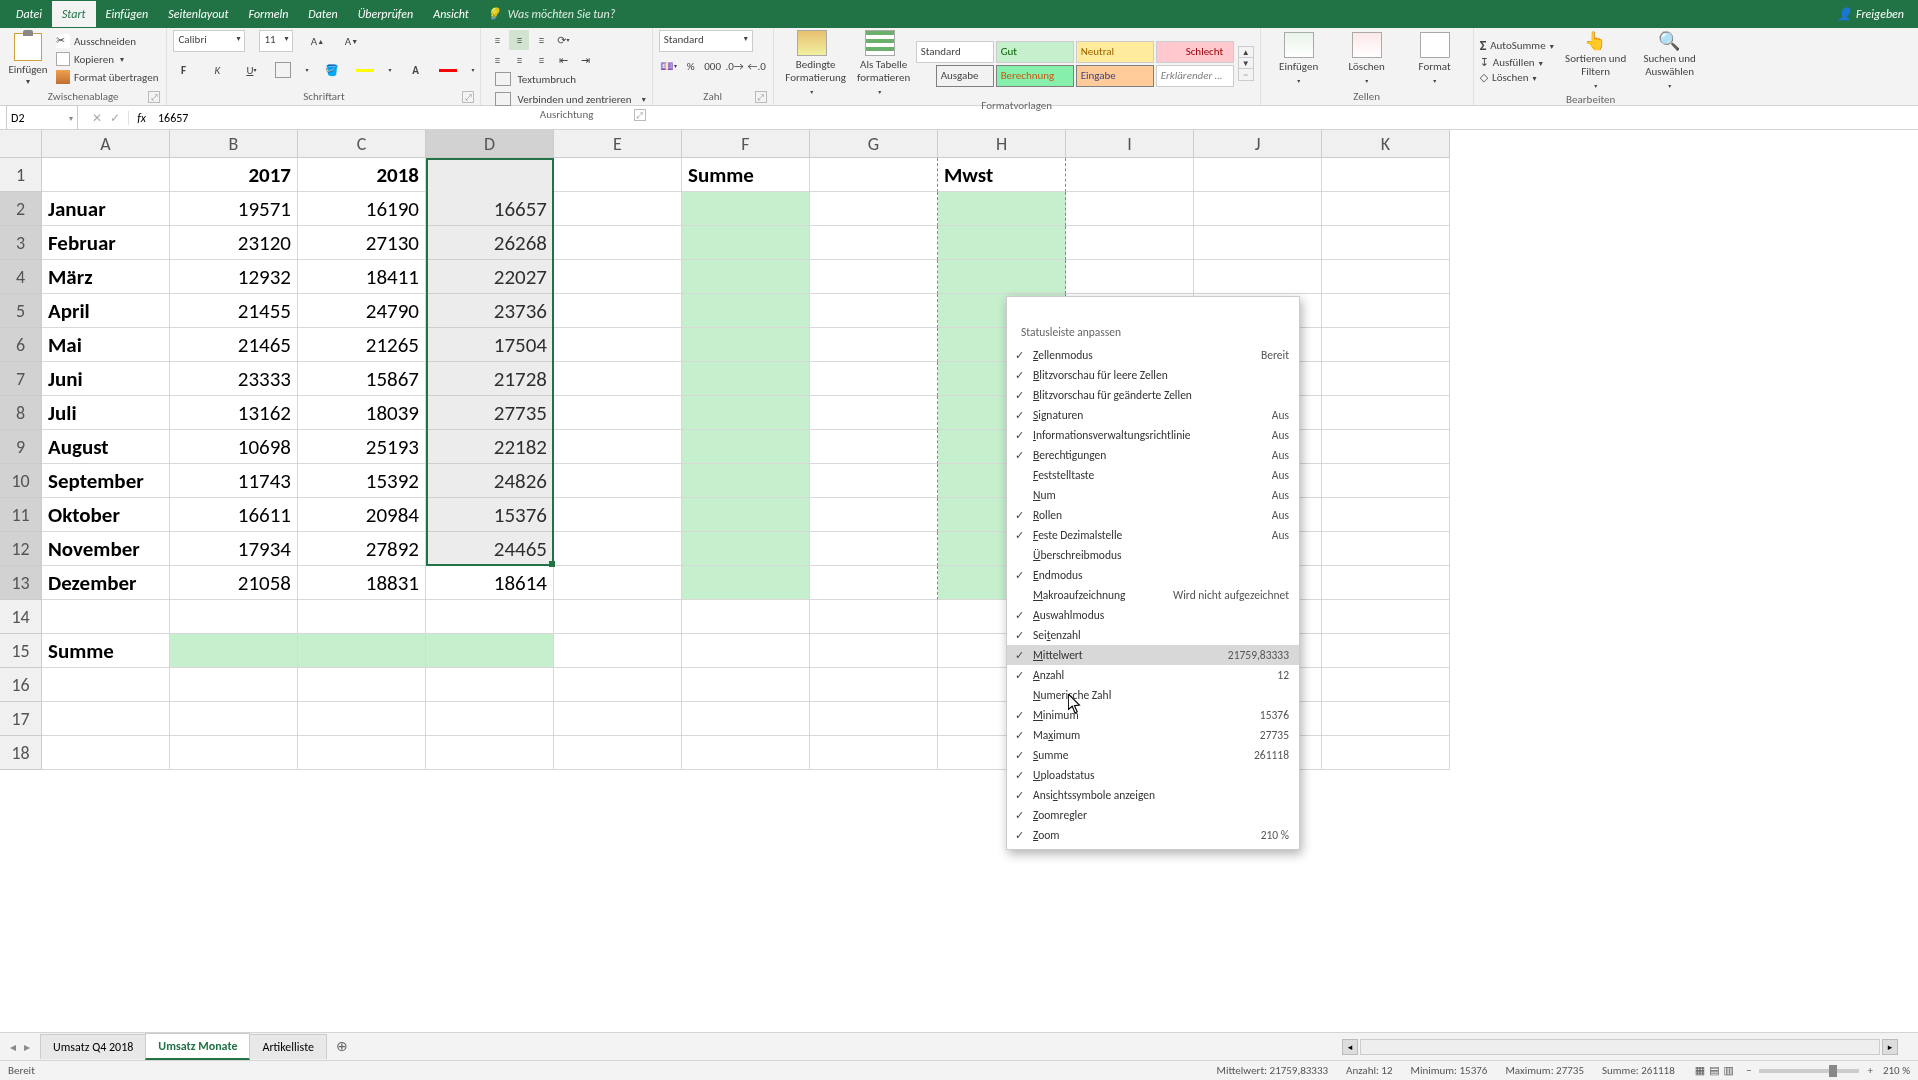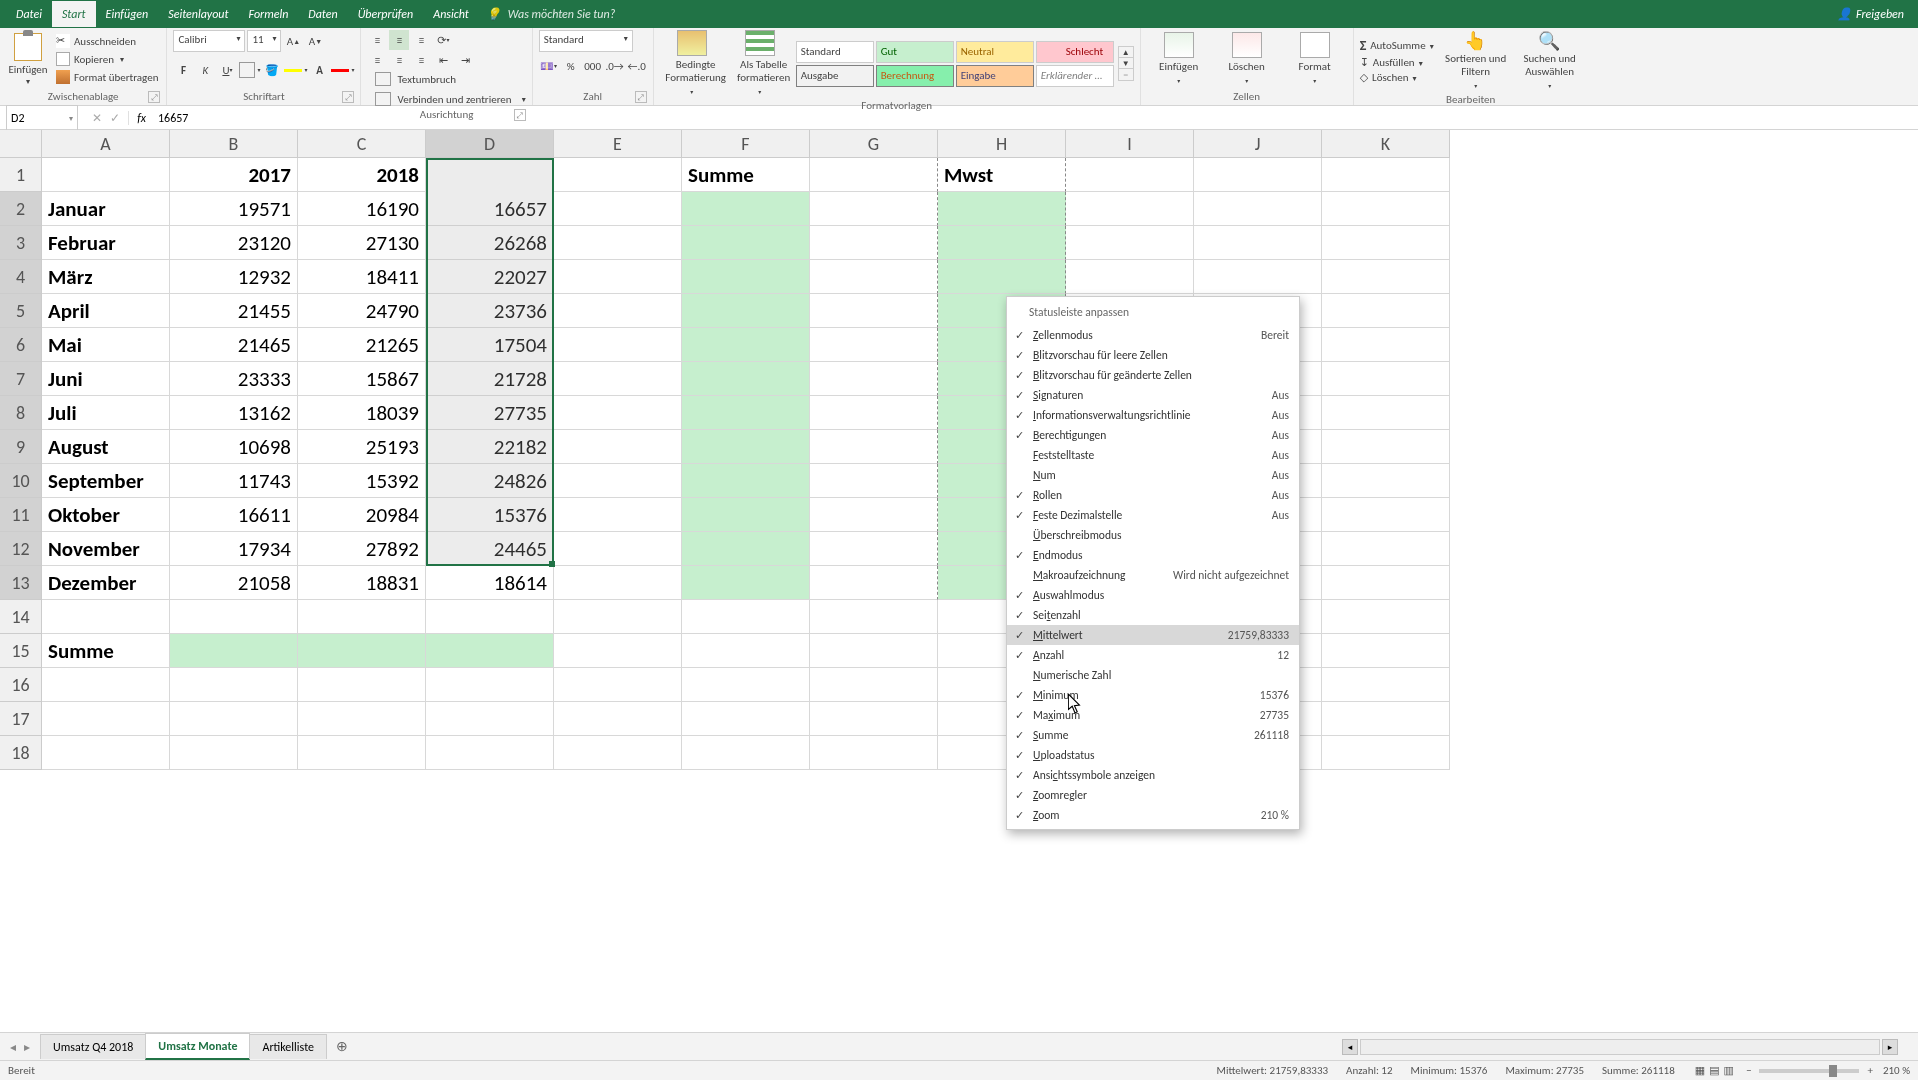--- a/index.html
+++ b/index.html
@@ -23,21 +23,21 @@
 
 .paste-big { text-align: center; width: 44px; }
 .paste-big .icon { width: 28px; height: 28px; margin: 0 auto 2px; background: #fff; border: 1px solid #d0a040; position: relative; }
 .paste-big .icon::before { content: ''; position: absolute; top: -4px; left: 8px; width: 10px; height: 6px; background: #888; border-radius: 2px 2px 0 0; }
 .small-btns { display: flex; flex-direction: column; gap: 2px; }
 .small-btns .sb { display: flex; align-items: center; gap: 4px; padding: 1px 2px; font-size: 11px; }
 .small-btns .sb .ic { width: 14px; height: 14px; background: #f0d080; border: 1px solid #c0a050; }
 .small-btns .sb .ic.copy { background: #fff; border-color: #aaa; }
 .small-btns .sb .ic.brush { background: linear-gradient(#f0a050,#c07030); border: none; }
 
-.font-group .row { display: flex; align-items: center; gap: 2px; margin-bottom: 4px; }
+.font-group .row { display: flex; align-items: center; gap: 14px; margin-bottom: 4px; }
 .font-select { height: 22px; border: 1px solid #ccc; background: #fff; font-size: 11px; padding: 2px 4px; }
 .font-name { width: 72px; }
 .font-size { width: 34px; }
 .btn-sq { width: 20px; height: 20px; border: 1px solid transparent; display: inline-flex; align-items: center; justify-content: center; font-size: 11px; cursor: pointer; }
 .clr-bar { width: 18px; height: 3px; }
 
 .align-group .body { flex-direction: column; gap: 2px; align-items: flex-start; }
 .align-row { display: flex; gap: 2px; }
 .merge-row { display: flex; align-items: center; gap: 6px; font-size: 11px; }
 .merge-row .ic { width: 16px; height: 14px; border: 1px solid #999; display: inline-block; }
@@ -46,21 +46,21 @@
 .num-select { width: 94px; height: 22px; border: 1px solid #ccc; background: #fff; font-size: 11px; padding: 2px 4px; }
 
 .style-big { text-align: center; width: 64px; font-size: 11px; }
 .style-big .icon { width: 30px; height: 26px; margin: 0 auto 2px; border: 1px solid #aaa; background: #fff; position: relative; }
 
 .style-gallery { display: grid; grid-template-columns: repeat(4, 78px); grid-template-rows: 22px 22px; gap: 2px; }
 .style-cell { border: 1px solid #ccc; font-size: 11px; display: flex; align-items: center; padding: 0 4px; background: #fff; }
 .style-cell.gut { background: #c6efce; color: #006100; }
 .style-cell.neutral { background: #ffeb9c; color: #9c6500; }
 .style-cell.schlecht { background: #ffc7ce; color: #9c0006; padding-left: 29px; }
-.style-cell.ausgabe { background: #f2f2f2; border: 1px solid #808080; }
+.style-cell.ausgabe { background: #f2f2f2; border: 1px solid #808080; margin-left: 20px; }
 .style-cell.berechnung { background: #86efac; color: #c65911; border: 1px solid #808080; }
 .style-cell.eingabe { background: #ffcc99; color: #3f3f76; border: 1px solid #808080; }
 .style-cell.erkl { color: #7f7f7f; font-style: italic; }
 .style-arrows { width: 16px; display: flex; flex-direction: column; border: 1px solid #ccc; }
 .style-arrows div { flex: 1; display: flex; align-items: center; justify-content: center; font-size: 8px; border-bottom: 1px solid #ccc; }
 
 .cells-group .body .style-big .icon.ins { background: linear-gradient(#e8f4e8,#fff); }
 .cells-group .body .style-big .icon.del { background: linear-gradient(#fce8e8,#fff); }
 .cells-group .body .style-big .icon.fmt { background: #fff; }
 
@@ -100,21 +100,21 @@
 
 
 .sel-rect { position: absolute; border: 2px solid #217346; background: rgba(180,180,180,0.25); pointer-events: none; }
 .sel-rect .hndl { position: absolute; right: -3px; bottom: -3px; width: 6px; height: 6px; background: #217346; }
 .sel-active { position: absolute; background: #fff; pointer-events: none; }
 
 
 
 
 .ctx { position: absolute; top: 296px; left: 1006px; width: 294px; background: #fff; border: 1px solid #ccc; box-shadow: 2px 4px 10px rgba(0,0,0,0.3); font-size: 11.5px; color: #333; padding: 4px 0; z-index: 50; }
-.ctx .title { padding: 4px 22px 6px; color: #666; }
+.ctx .title { padding: 4px 14px 6px; color: #666; margin-top: 20px; }
 .ctx .mi { display: flex; align-items: center; padding: 2px 10px 2px 26px; position: relative; height: 20px; }
 .ctx .mi .chk { position: absolute; left: 8px; font-size: 11px; color: #444; }
 .ctx .mi .val { margin-left: auto; color: #555; }
 .ctx .mi.hover { background: #d8d8d8; }
 .ctx u { text-decoration: underline; }
 
 
 .sheets { position: absolute; left: 0; right: 0; bottom: 20px; height: 28px; background: #f3f3f3; border-top: 1px solid #d4d4d4; display: flex; align-items: center; font-size: 12px; }
 .sheets .nav { padding: 0 10px; color: #888; display: flex; gap: 8px; }
 .sheets .stab { padding: 5px 12px; border: 1px solid #ccc; border-bottom: none; background: #e8e8e8; margin-right: -1px; }

